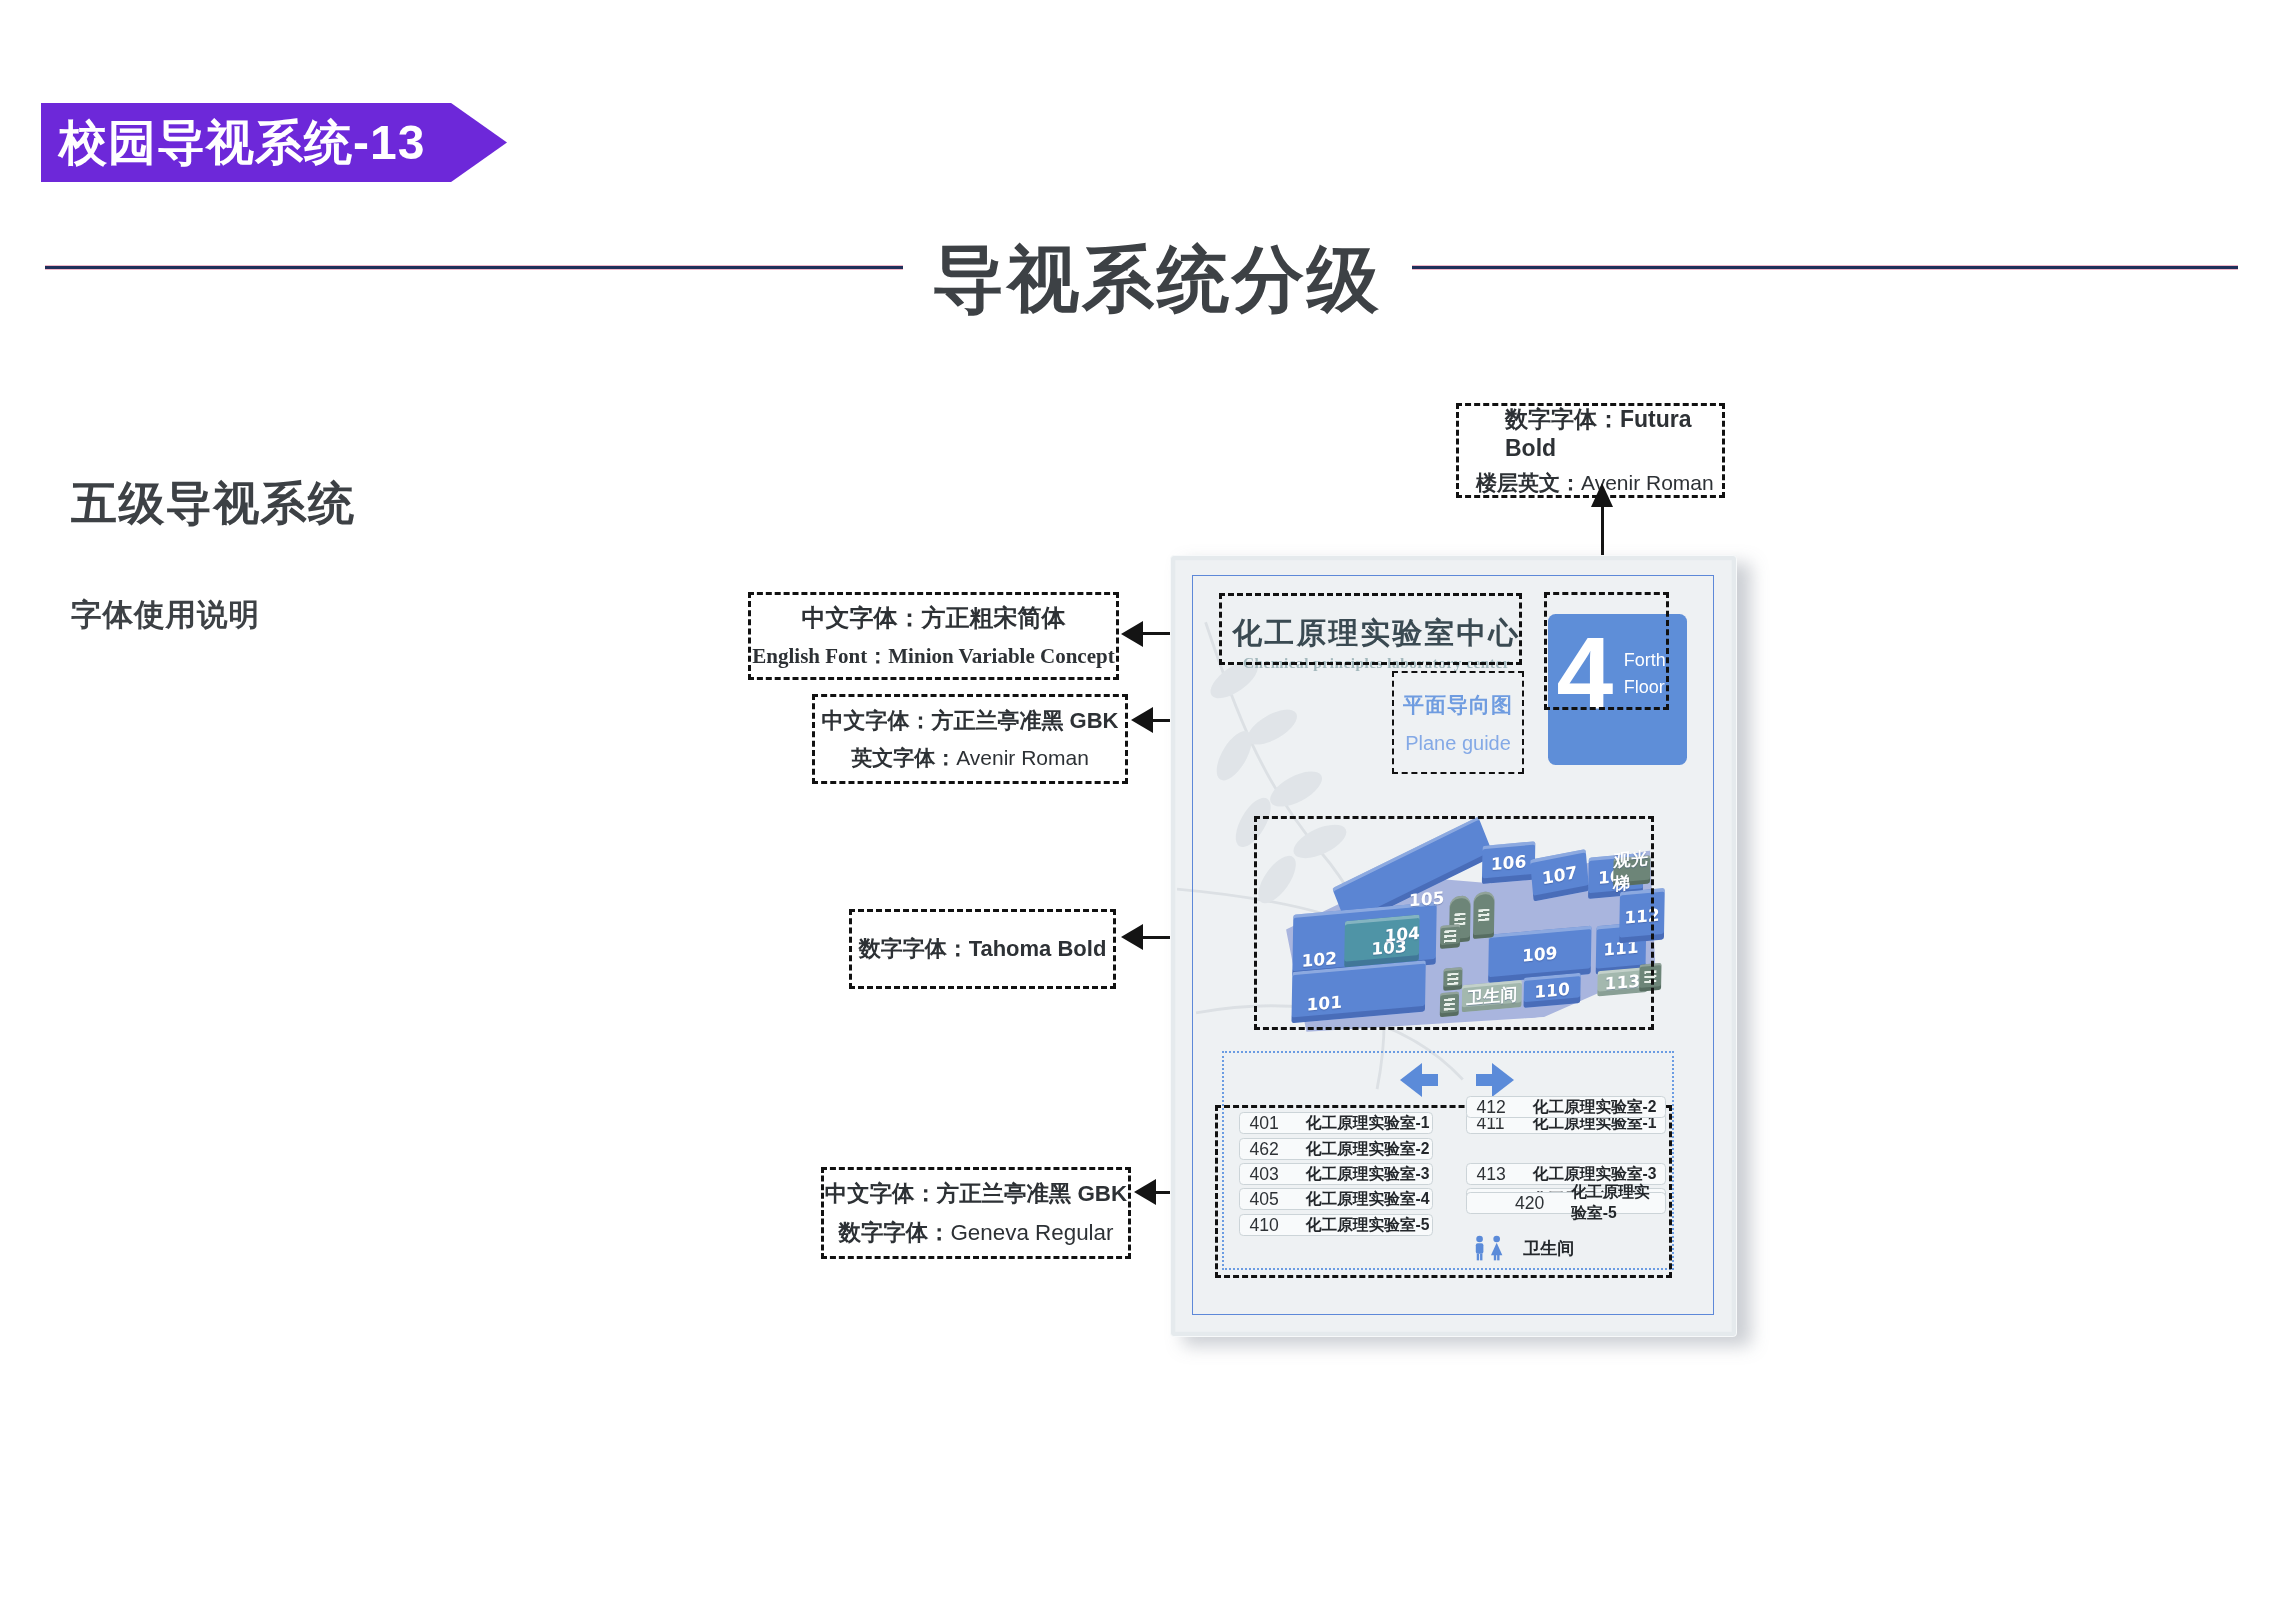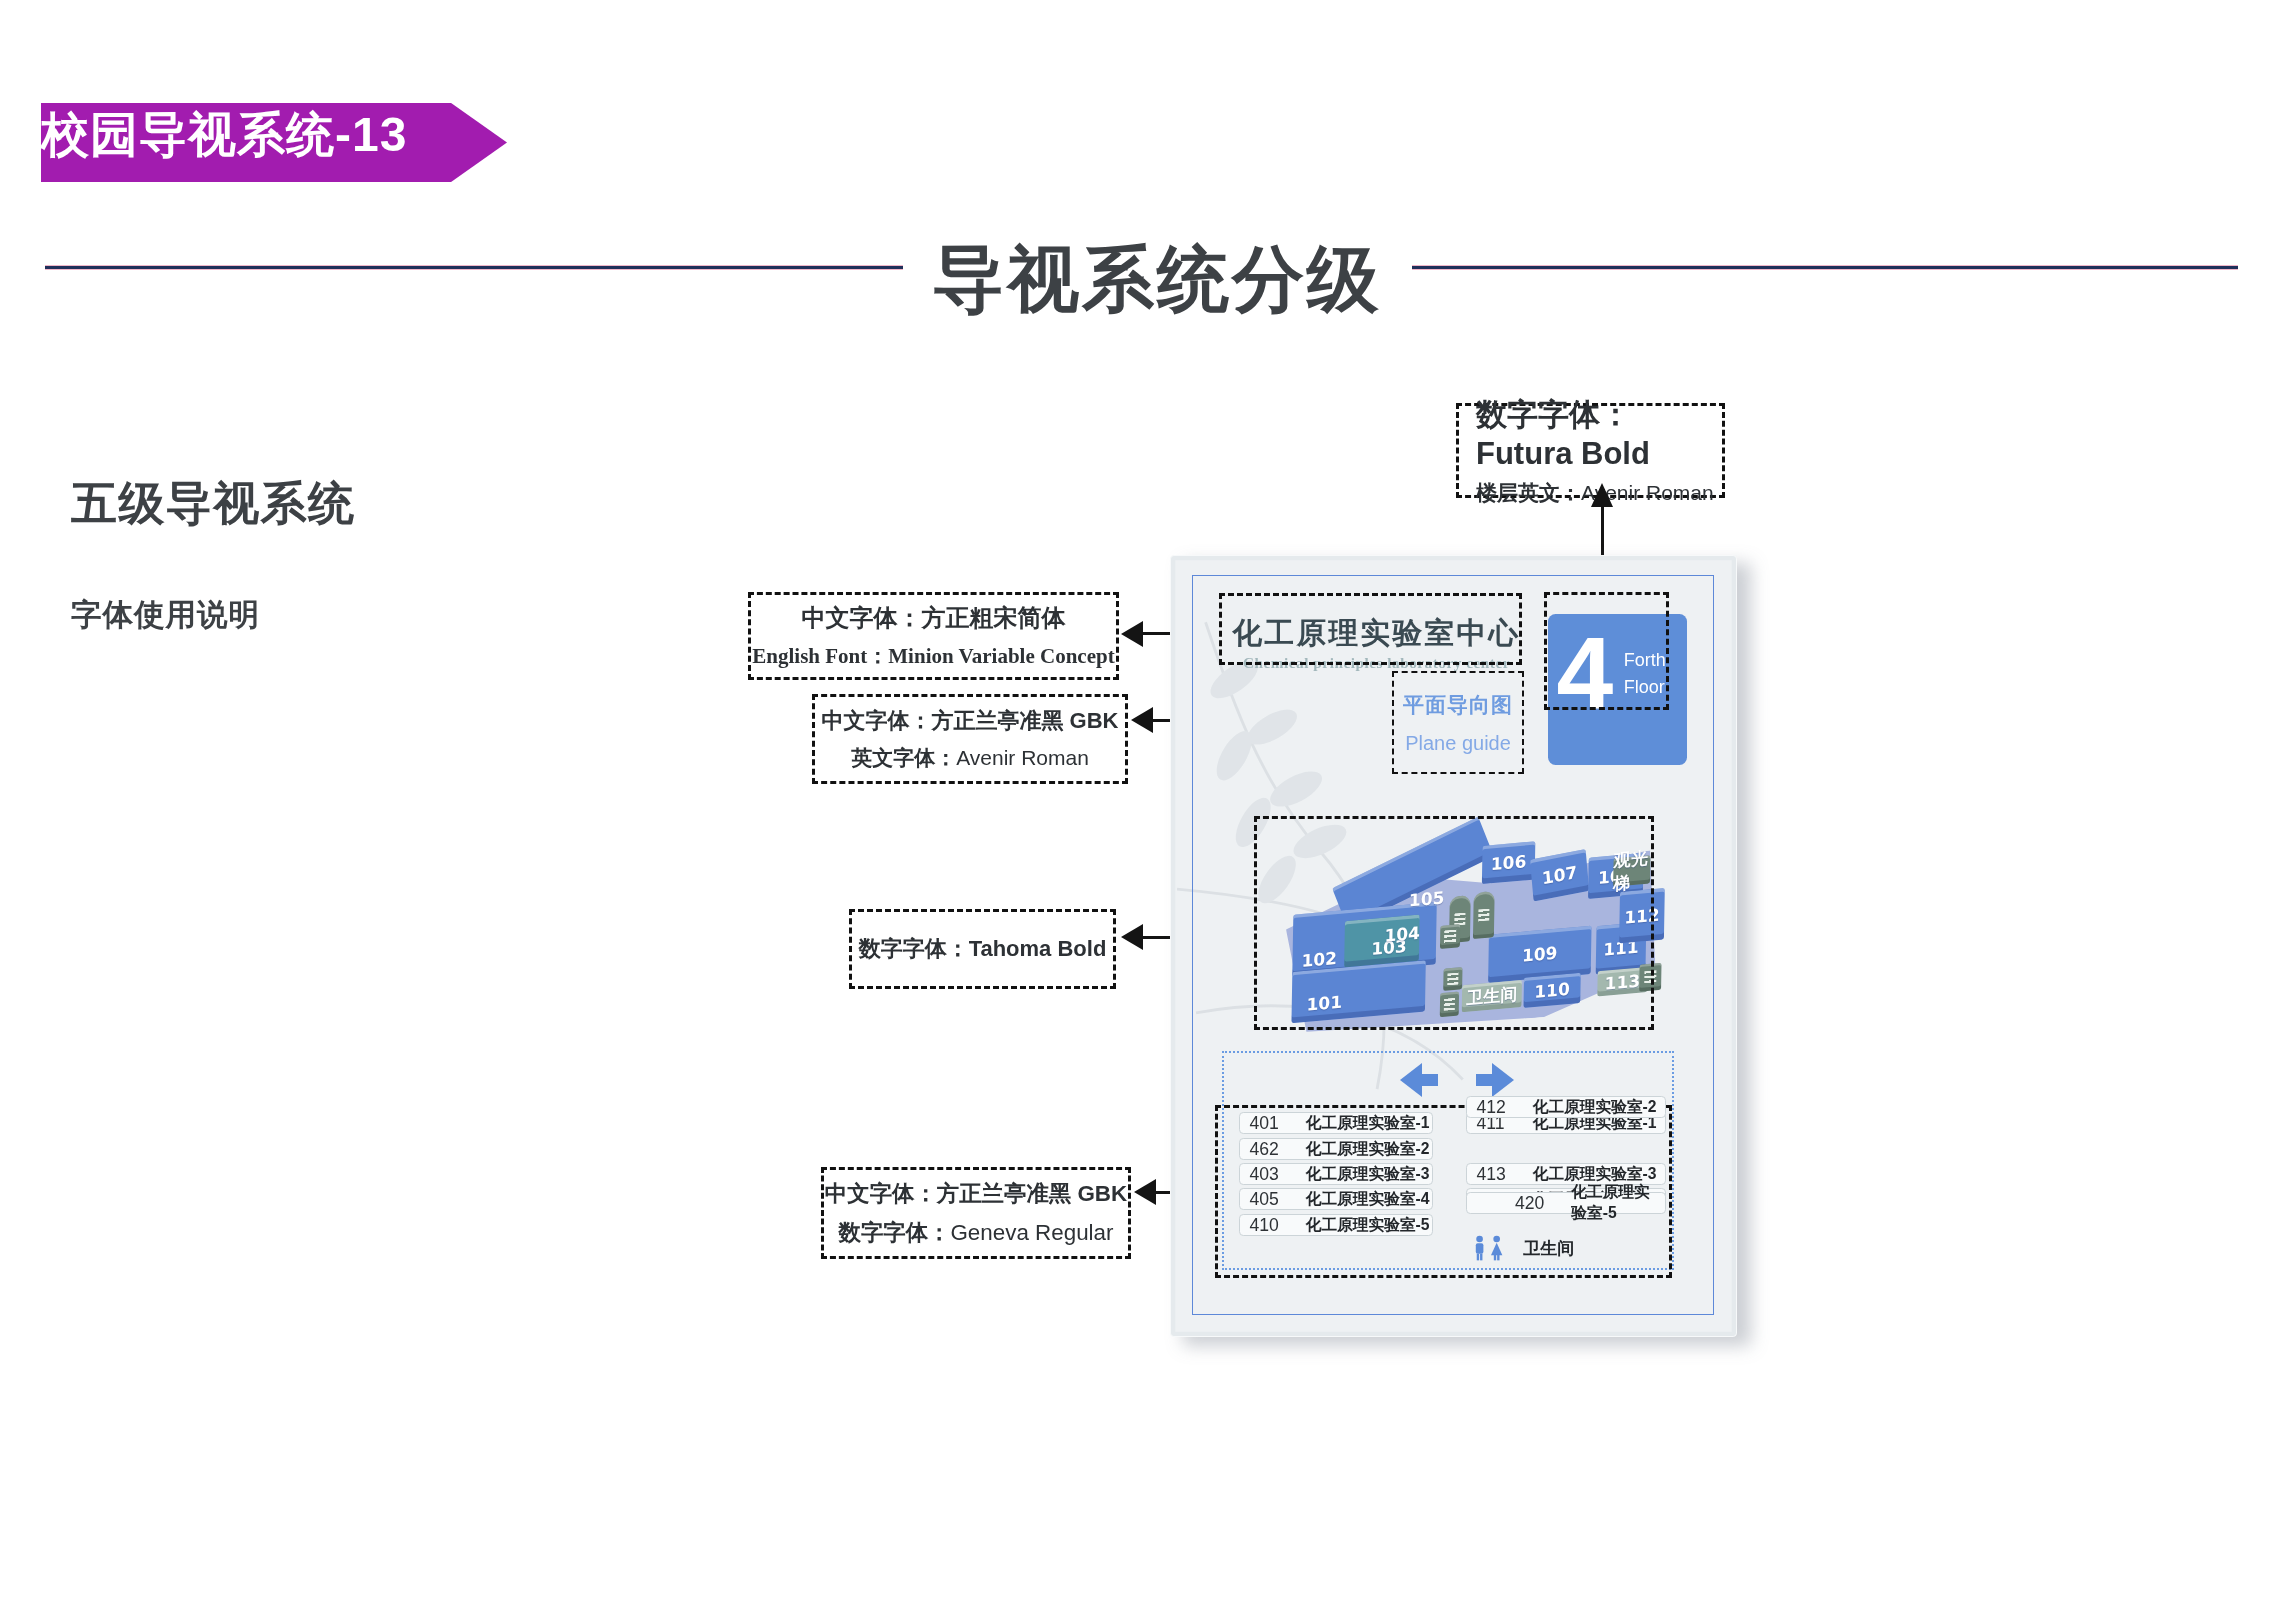--- a/index.html
+++ b/index.html
@@ -4,23 +4,23 @@
 <style>
   html,body{margin:0;padding:0;}
   body{
     width:2284px;height:1623px;position:relative;background:#ffffff;overflow:hidden;
     font-family:"Liberation Sans",sans-serif;color:#2d3135;
   }
   .abs{position:absolute;}
 
   
   #badge{
-    left:41px;top:103px;width:466px;height:79px;background:#a21caf;
+    left:41px;top:103px;width:466px;height:79px;background:#6d28d9;
     clip-path:polygon(0 0,88% 0,100% 50%,88% 100%,0 100%);
-    display:flex;align-items:flex-start;box-sizing:border-box;
+    display:flex;align-items:center;padding-left:18px;box-sizing:border-box;
   }
   #badge .t{font-size:48px;font-weight:900;color:#ffffff;letter-spacing:1px;}
   .rule{height:2.9px;background:#20305a;border-top:1.4px solid #f0b6c8;border-bottom:1.4px solid #f0b6c8;}
   #rule-left{left:45px;top:265px;width:858px;}
   #rule-right{left:1412px;top:265px;width:826px;}
   #main-title{left:904px;top:232px;width:506px;text-align:center;
     font-size:72px;font-weight:900;color:#3d4145;letter-spacing:2.9px;}
 
   #h-five{left:71px;top:473px;font-size:46px;font-weight:900;color:#3d4145;letter-spacing:1.4px;}
   #h-font{left:71px;top:595px;font-size:30.5px;font-weight:800;color:#3d4145;letter-spacing:1px;}
@@ -36,21 +36,21 @@
   #c-lanting .l1{font-size:22px;font-weight:700;}
   #c-lanting .l2{font-size:21px;}
   #c-lanting .l2 b{font-weight:800;}
   #c-tahoma{left:849px;top:909px;width:267px;height:80px;}
   #c-tahoma .l1{font-size:22px;font-weight:800;}
   #c-geneva{left:821px;top:1167px;width:310px;height:92px;}
   #c-geneva .l1{font-size:22.4px;font-weight:700;}
   #c-geneva .l2{font-size:22.4px;}
   #c-geneva .l2 b{font-weight:800;}
   #c-futura{left:1456px;top:403px;width:269px;height:95px;align-items:flex-start;padding-left:17px;}
-  #c-futura .l1{font-size:31px;font-weight:900;}
+  #c-futura .l1{font-size:23px;font-weight:900;margin-left:29px;}
   #c-futura .l2{font-size:21px;}
   #c-futura .l2 b{font-weight:800;}
 
   
   .hline{height:3.3px;background:#141414;}
   .vline{width:3.3px;background:#141414;}
   .ah-l{width:0;height:0;border-top:13.3px solid transparent;border-bottom:13.3px solid transparent;
         border-right:22px solid #141414;}
   .ah-u{width:0;height:0;border-left:11.4px solid transparent;border-right:11.4px solid transparent;
         border-bottom:24px solid #141414;}

